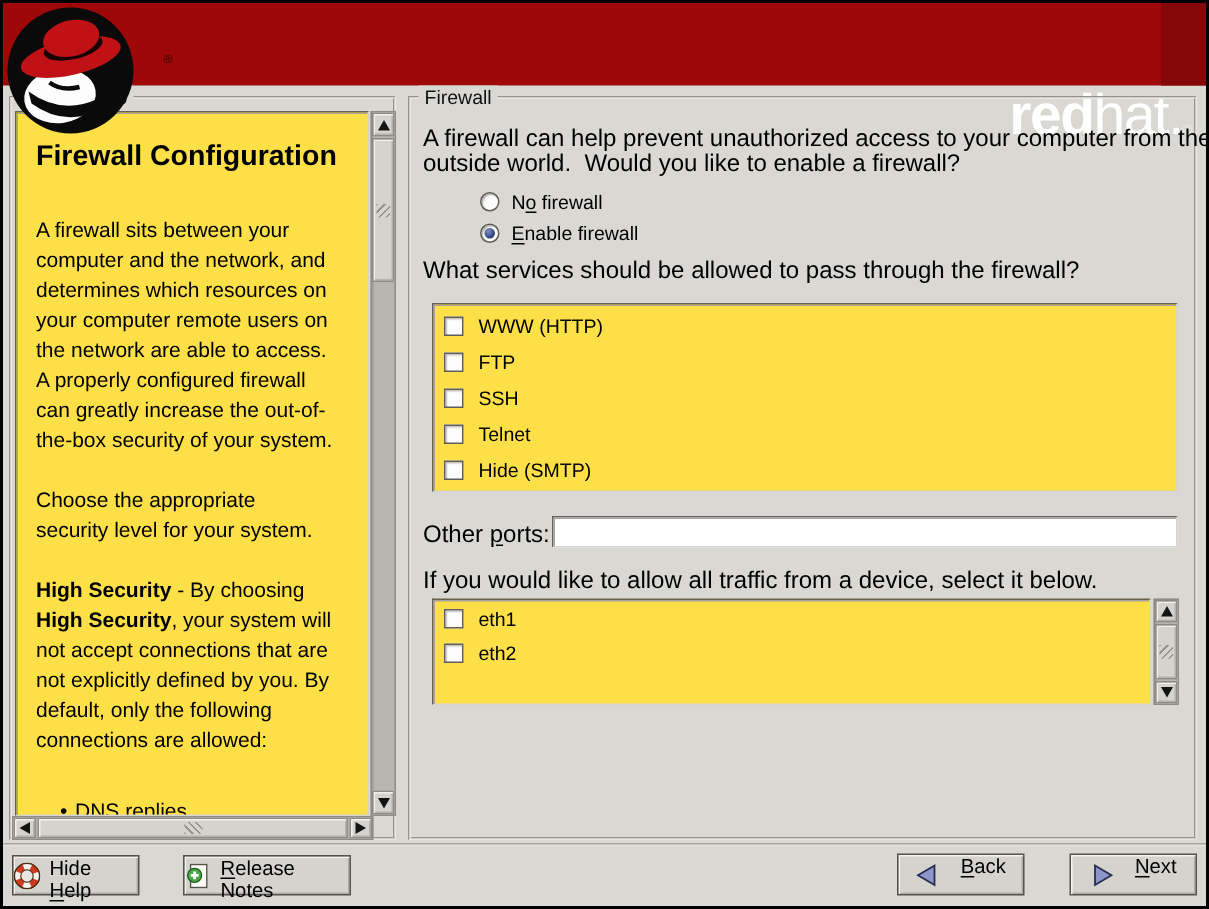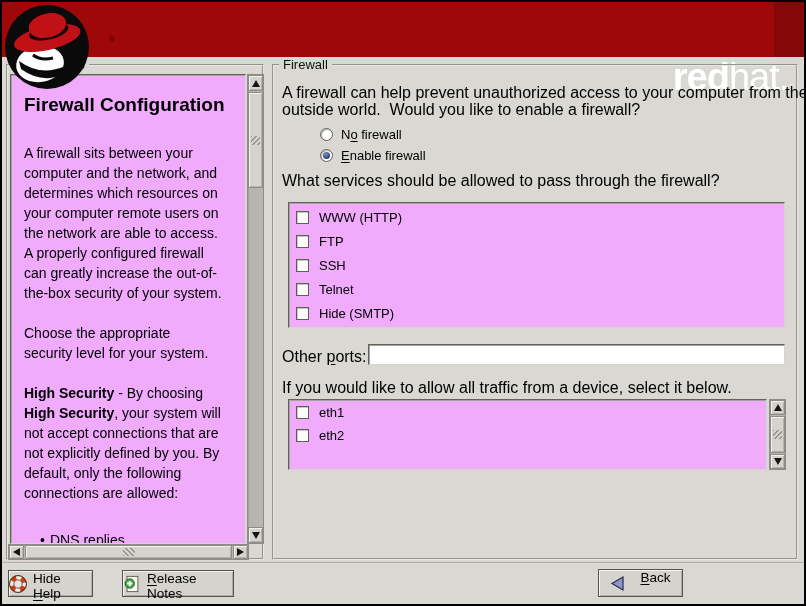--- a/index.html
+++ b/index.html
@@ -14,21 +14,21 @@
   #brand .bold{font-weight:bold;}
   #brand .reg{font-size:9px;opacity:.55;vertical-align:baseline;}
   #logo{left:1px;top:1px;z-index:6;}
   #logo-reg{left:107px;top:33px;font-size:8px;color:#2a0404;z-index:7;}
 
   
   .gtk-frame{border:2px groove #e8e6e0;}
   .frame-label{position:absolute;top:-9px;left:5px;background:#d9d8d3;padding:0 4px;font-size:13px;color:#111;}
 
   
-  .sunken{background:#f0abfc;border:1px solid;border-color:#63615c #d6d4ce #d6d4ce #63615c;box-shadow:inset 1px 1px 0 #a5a39d;}
+  .sunken{background:#fde047;border:1px solid;border-color:#63615c #d6d4ce #d6d4ce #63615c;box-shadow:inset 1px 1px 0 #a5a39d;}
 
   
   #help-view{left:8px;top:72px;width:236px;height:470px;overflow:hidden;}
   #help-content{padding:16px 2px 0 13px;font-size:14px;line-height:20px;color:#000;}
   #help-title{font-size:19px;font-weight:bold;line-height:28px;margin:0 0 24px 0;white-space:nowrap;}
   .help-p{white-space:pre;margin:0 0 20px 0;}
   .b{font-weight:bold;}
   #help-bullet{margin-top:26px;line-height:22px;white-space:nowrap;}
   #help-bullet .marker{display:inline-block;width:10px;margin-left:16px;}
 
@@ -240,14 +240,22 @@
 
   <div class="btn" style="left:596px;top:567px;width:85px;height:28px;">
     <span class="ic nav-ic">
       <svg width="16" height="17" viewBox="0 0 16 17">
           <polygon points="13,2 13,15 2,8.5" fill="#8d96c6" stroke="#272c52" stroke-width="1.2"></polygon>
         </svg>
     </span>
     <span><span></span><span class="u">B</span><span>ack</span></span>
   </div>
 
+  <div class="btn" style="left:711px;top:567px;width:85px;height:28px;">
+    <span class="ic nav-ic">
+      <svg width="16" height="17" viewBox="0 0 16 17">
+          <polygon points="3,2 3,15 14,8.5" fill="#8d96c6" stroke="#272c52" stroke-width="1.2"></polygon>
+        </svg>
+    </span>
+    <span><span></span><span class="u">N</span><span>ext</span></span>
+  </div>
 
 </div>
 
 </body></html>

